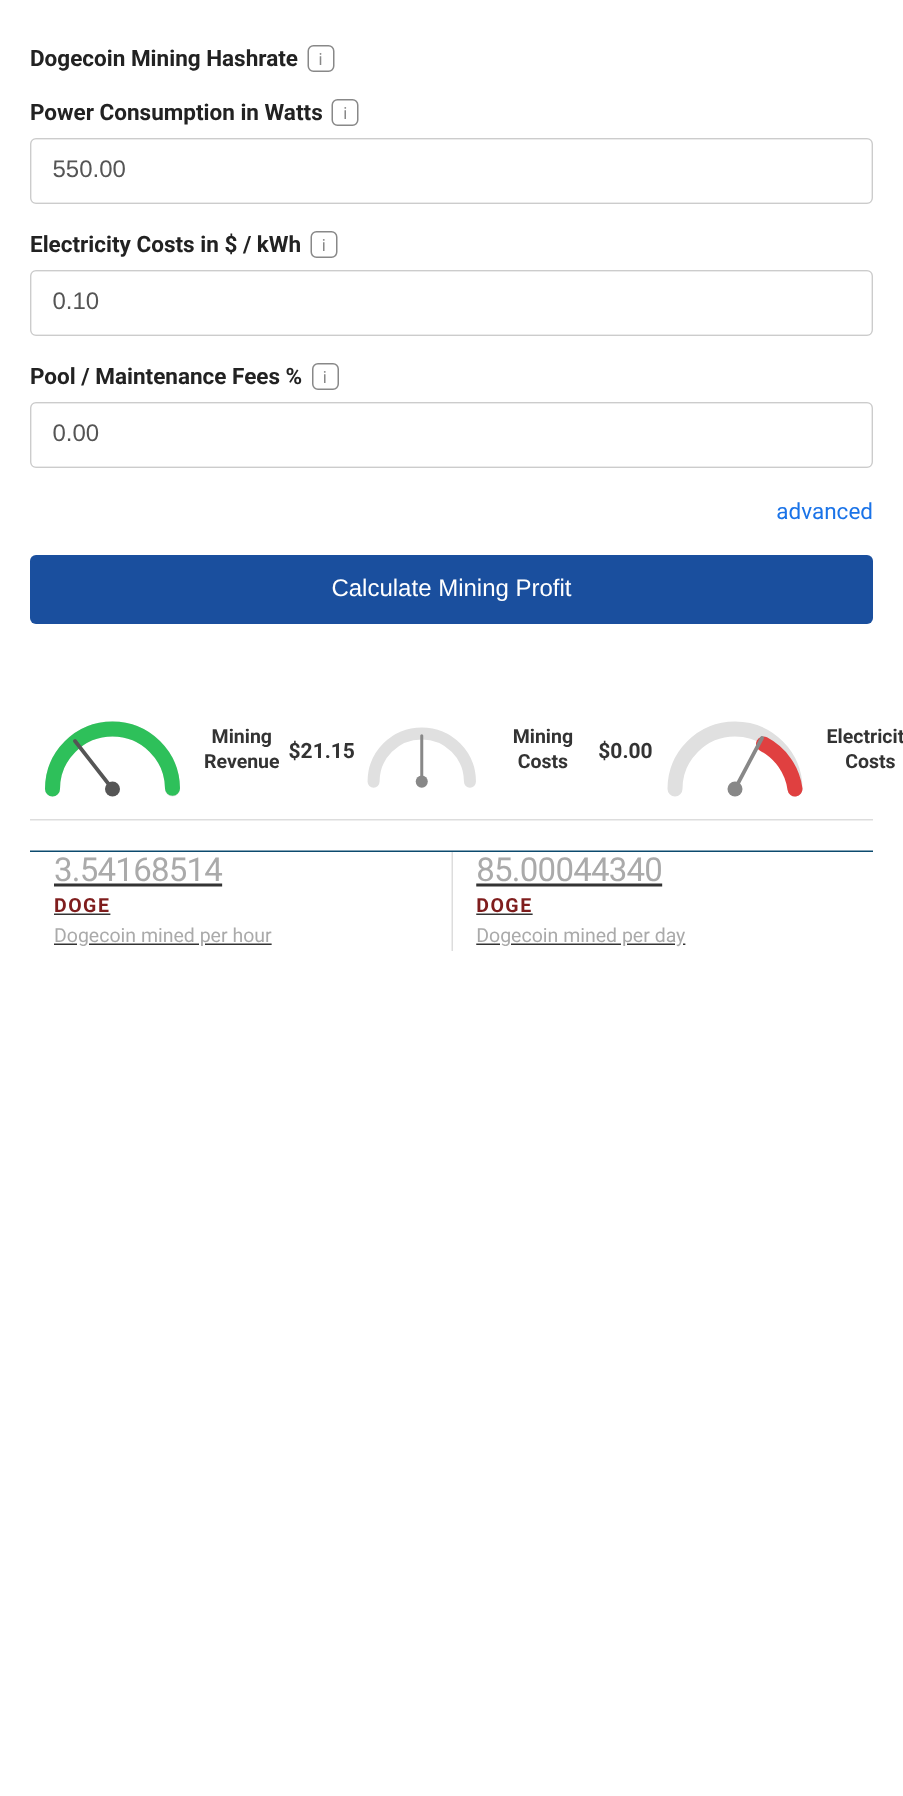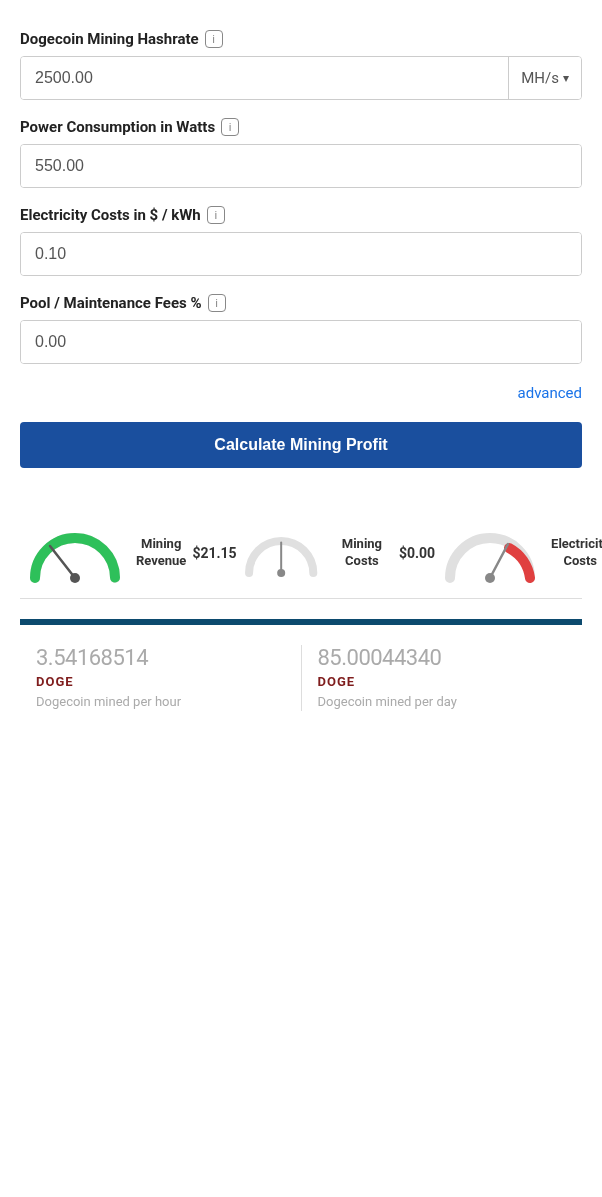--- a/index.html
+++ b/index.html
@@ -104,21 +104,21 @@
       min-width: 100px;
     }
 
     .btn-calculate {
       background: #1a4f9e;
       color: #fff;
       border: none;
       border-radius: 4px;
       padding: 14px 28px;
       font-size: 16px;
-      font-weight: 700;
+      font-weight: 400;
       cursor: pointer;
       flex: 1;
     }
 
     
     .gauges-section {
       display: flex;
       justify-content: space-around;
       align-items: flex-start;
       padding: 20px 0 10px 0;
@@ -144,23 +144,23 @@
     .gauge-value {
       font-size: 14px;
       font-weight: 700;
       color: #333;
       text-align: center;
     }
 
     
     .stats-section {
       display: flex;
-      border-top: 6px solid #0c4a6e;
-      padding-top: 20px;
+      border-top: 1px solid #0c4a6e;
       gap: 0;
+      text-decoration: underline;
     }
 
     .stat-item {
       flex: 1;
       padding: 0 16px;
       text-align: left;
     }
 
     .stat-item:first-child {
       border-right: 1.5px solid #ddd;
@@ -195,27 +195,20 @@
     }
   </style>
 </head>
 <body>
 
 <div class="field-group">
   <div class="field-label">
     <span>Dogecoin Mining Hashrate</span>
     <span class="info-icon">i</span>
   </div>
-  <div class="field-input-wrap">
-    <input type="text" class="field-input" value="2500.00" style="">
-    <div class="field-unit-select">
-      <span>MH/s</span>
-      <span class="chevron">▾</span>
-    </div>
-  </div>
 </div>
 
 <div class="field-group">
   <div class="field-label">
     <span>Power Consumption in Watts</span>
     <span class="info-icon">i</span>
   </div>
   <div class="field-input-wrap">
     <input type="text" class="field-input" value="550.00" style="">
   </div>

